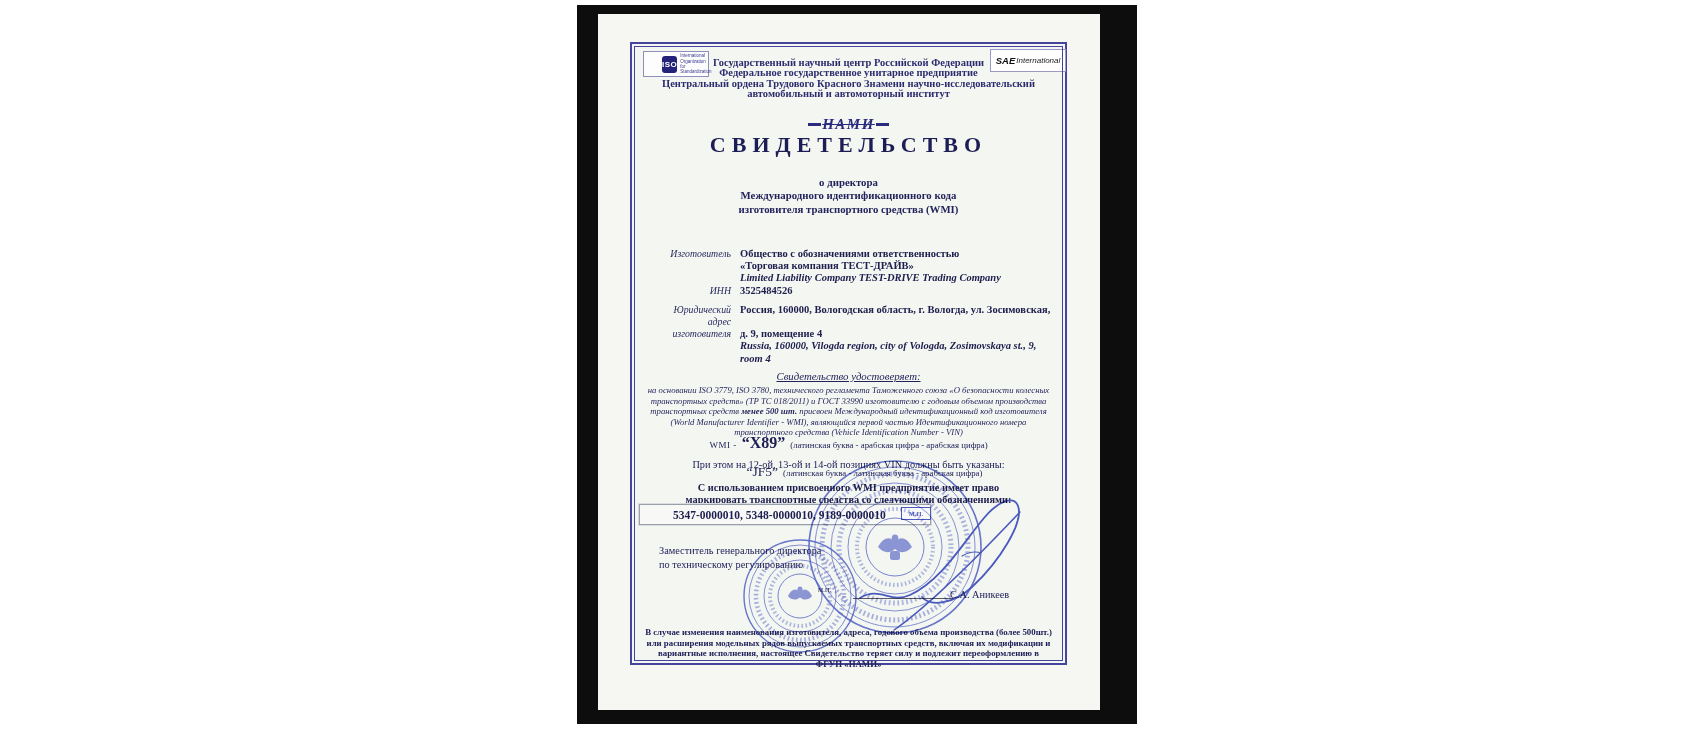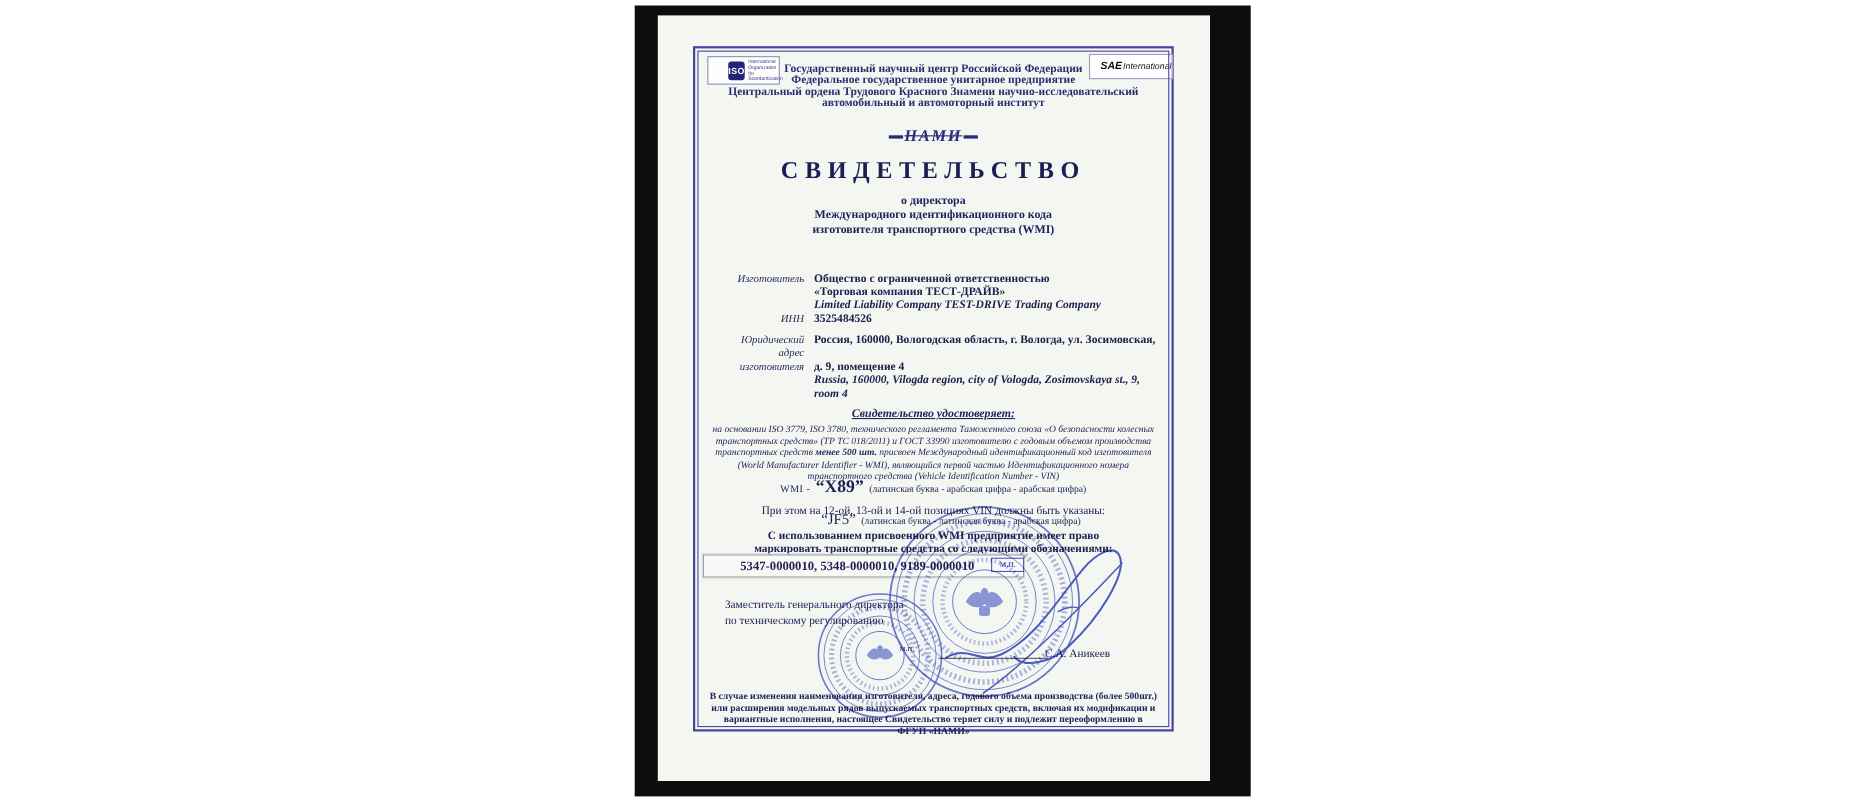--- a/index.html
+++ b/index.html
@@ -18,48 +18,48 @@
   .cert::after { content:""; position:absolute; inset:2px; border:1px solid #45459e; pointer-events:none; }
 
   
   .iso-box { position:absolute; left:11px; top:7px; width:66px; height:26px; border:1px solid #8f8fbd;
     background:#fdfdfd; display:flex; align-items:center; gap:3px; padding:2px 18px; }
   .iso-mark { width:23px; height:17px; background:#23237a; color:#fff; font-size:8px; font-weight:bold;
     display:flex; align-items:center; justify-content:center; border-radius:3px;
     font-family:"Liberation Sans", sans-serif; letter-spacing:.5px; }
   .iso-text { font-size:4.5px; line-height:1.2; color:#3a3a8f; font-family:"Liberation Sans", sans-serif; }
   .sae-box { position:absolute; left:358px; top:5px; width:76px; height:23px; border:1px solid #9a9ac4;
-    background:#ffffff; display:flex; align-items:center; justify-content:flex-end; gap:1px; }
+    background:#ffffff; display:flex; align-items:center; justify-content:center; gap:1px; }
   .sae-bold { font-style:italic; font-weight:bold; font-size:9.5px; color:#0d0d0d; font-family:"Liberation Sans", sans-serif; }
   .sae-rest { font-style:italic; font-size:8px; color:#222; font-family:"Liberation Sans", sans-serif; }
 
   .org-header { position:absolute; top:14px; left:0; right:0; text-align:center;
     font-weight:bold; color:#2c2c6e; font-size:10.5px; line-height:10.4px; }
 
   .nami-row { position:absolute; top:72px; left:0; right:0; display:flex; align-items:center;
     justify-content:center; color:#2a2a7e; }
   .nami-dash { width:13px; height:2.5px; background:#2a2a7e; }
   .nami-text { font-weight:bold; font-style:italic; font-size:15px; letter-spacing:1.5px;
     text-decoration:line-through; padding:0 1px; }
 
-  .cert-title { position:absolute; top:98px; left:0; right:0; text-align:center;
+  .cert-title { position:absolute; top:88px; left:0; right:0; text-align:center;
     font-size:22px; font-weight:bold; letter-spacing:6px; color:#1d1d55; }
   .cert-sub { position:absolute; top:132px; left:0; right:0; text-align:center;
     font-weight:bold; font-size:10.8px; line-height:1.25; color:#23235c; }
 
   .mfr { position:absolute; top:204px; left:16px; right:8px; font-size:10.5px; color:#20204f; }
   .mrow { display:flex; line-height:12.2px; }
   .mlabel { width:92px; flex:none; text-align:right; font-style:italic; font-size:9.8px;
     padding-right:9px; color:#2a2a5e; }
   .mval { font-weight:bold; }
   .en { font-style:italic; }
   .gap { height:7px; }
 
   .cert-heading { position:absolute; top:326px; left:0; right:0; text-align:center;
-    font-size:10.8px; font-weight:bold; font-style:italic; text-decoration:underline; color:#23235a; }
+    font-size:10.8px; font-weight:normal; font-style:italic; text-decoration:underline; color:#23235a; }
   .cert-para { position:absolute; top:341px; left:2px; right:2px; text-align:center;
     font-style:italic; font-size:8.7px; line-height:1.22; color:#26265c; }
 
   .wmi-line { position:absolute; top:390px; left:0; right:0; display:flex; justify-content:center;
     align-items:baseline; gap:5px; color:#23235a; }
   .wmi-prefix { font-size:9px; letter-spacing:.5px; }
   .wmi-code { font-size:16px; font-weight:bold; color:#1d1d52; }
   .note { font-size:8.8px; }
   .pos-line { position:absolute; top:415px; left:0; right:0; text-align:center; font-size:10.3px; color:#23235a; }
   .jf5-line { position:absolute; top:420px; left:0; right:0; display:flex; justify-content:center;
@@ -123,21 +123,21 @@
       <div class="cert-title">СВИДЕТЕЛЬСТВО</div>
       <div class="cert-sub">
         <div>о директора</div>
         <div>Международного идентификационного кода</div>
         <div>изготовителя транспортного средства (WMI)</div>
       </div>
 
       <div class="mfr">
         <div class="mrow">
           <div class="mlabel">Изготовитель</div>
-          <div class="mval">Общество с ограниченной ответственностью</div>
+          <div class="mval">Общество с обозначениями ответственностью</div>
         </div>
         <div class="mrow">
           <div class="mlabel"></div>
           <div class="mval">«Торговая компания ТЕСТ-ДРАЙВ»</div>
         </div>
         <div class="mrow">
           <div class="mlabel"></div>
           <div class="mval en">Limited Liability Company TEST-DRIVE Trading Company</div>
         </div>
         <div class="mrow">

